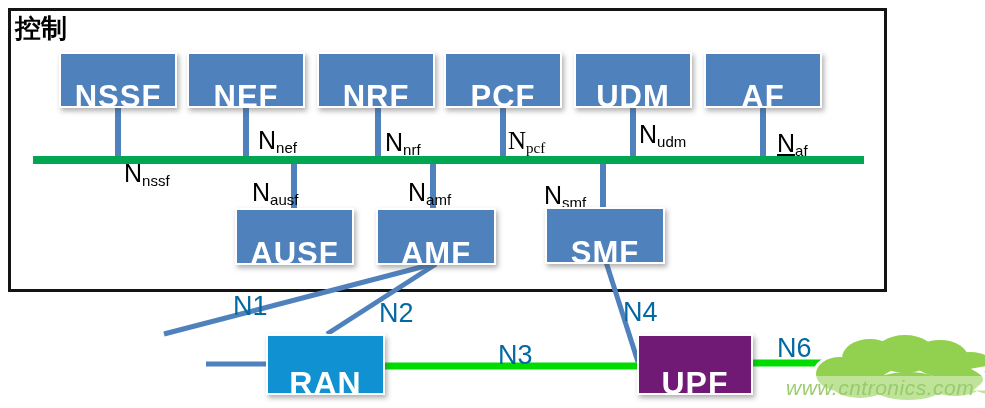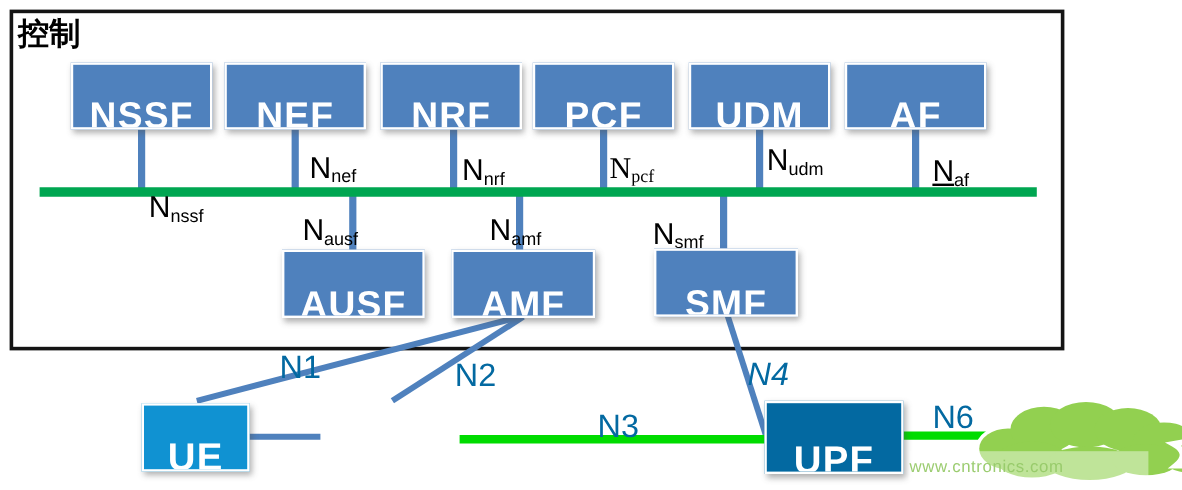--- a/index.html
+++ b/index.html
@@ -21,33 +21,33 @@
   
   .node{
     position:absolute;background:#4f81bd;border:2px solid #ffffff;
     box-sizing:border-box;box-shadow:2px 3px 5px rgba(80,80,80,.45);
     color:#fff;font-weight:bold;text-align:center;overflow:hidden;
     display:flex;align-items:flex-end;justify-content:center;
   }
   .node span{display:block;line-height:1;margin-bottom:-6px;letter-spacing:1px;}
   .node.top,.node.mid{font-size:31px;}
   .node.blue2{background:#1092d2;font-size:32px;}
-  .node.green{background:#0369a1;font-size:32px;}
+  .node.green{background:#701a75;font-size:32px;}
   
   .iflabel{position:absolute;color:#000;font-size:25px;line-height:1;white-space:nowrap;}
   .iflabel sub{font-size:15px;line-height:1;vertical-align:-4px;letter-spacing:0;}
   .linklabel{position:absolute;color:#0369a1;font-size:27px;line-height:1;}
   
   svg.cloud{position:absolute;left:800px;top:330px;width:200px;height:76px;overflow:visible;}
   
   .watermark{
-    position:absolute;left:758px;top:376px;width:199px;height:26px;
+    position:absolute;left:786px;top:376px;width:199px;height:26px;
     background:rgba(255,255,255,0.42);
-    color:rgba(150,201,104,0.95);font-size:14px;line-height:24px;
-    letter-spacing:.5px;white-space:nowrap;
+    color:rgba(150,201,104,0.95);font-size:21px;line-height:24px;
+    letter-spacing:.5px;white-space:nowrap;font-style:italic;
   }
 </style>
 </head>
 <body>
 
 <div id="canvas">
 
   <div class="control-frame"></div>
   <div class="control-title">控制</div>
 
@@ -126,25 +126,25 @@
   <div class="node mid" style="left:376px;top:208px;width:120px;height:57px;">
     <span>AMF</span>
     </div>
   <div class="node mid" style="left:545px;top:207px;width:120px;height:57px;">
     <span>SMF</span>
     </div>
 
   <div class="linklabel" style="left:233px;top:293px;">N1</div>
   <div class="linklabel" style="left:379px;top:300px;text-align:right;">N2</div>
   <div class="linklabel" style="left:498px;top:342px;">N3</div>
-  <div class="linklabel" style="left:623px;top:299px;font-style:italic;">N4</div>
+  <div class="linklabel" style="left:623px;top:299px;">N4</div>
   <div class="linklabel" style="left:777px;top:335px;text-align:right;">N6</div>
 
-  <div class="node blue2" style="left:118px;top:336px;width:90px;height:57px;">
-    <span>UE</span>
+  <div class="node blue2" style="left:266px;top:334px;width:119px;height:61px;">
+    <span>RAN</span>
     </div>
   <div class="node green" style="left:637px;top:334px;width:116px;height:61px;">
     <span>UPF</span>
     </div>
 
   <svg class="cloud" viewBox="0 0 200 76" xmlns="http://www.w3.org/2000/svg">
     <g stroke="#ffffff" stroke-width="6" fill="#92d050">
       <ellipse cx="40" cy="44" rx="24" ry="17"></ellipse>
       <ellipse cx="70" cy="28" rx="28" ry="19"></ellipse>
       <ellipse cx="105" cy="24" rx="30" ry="19"></ellipse>

